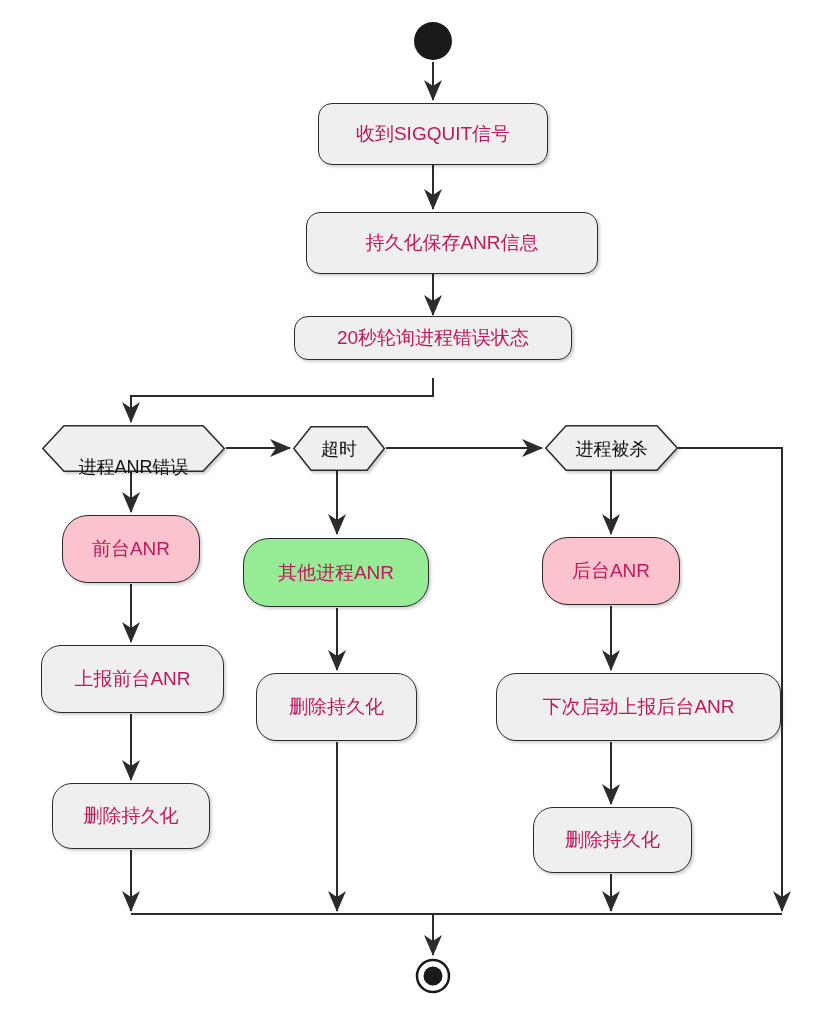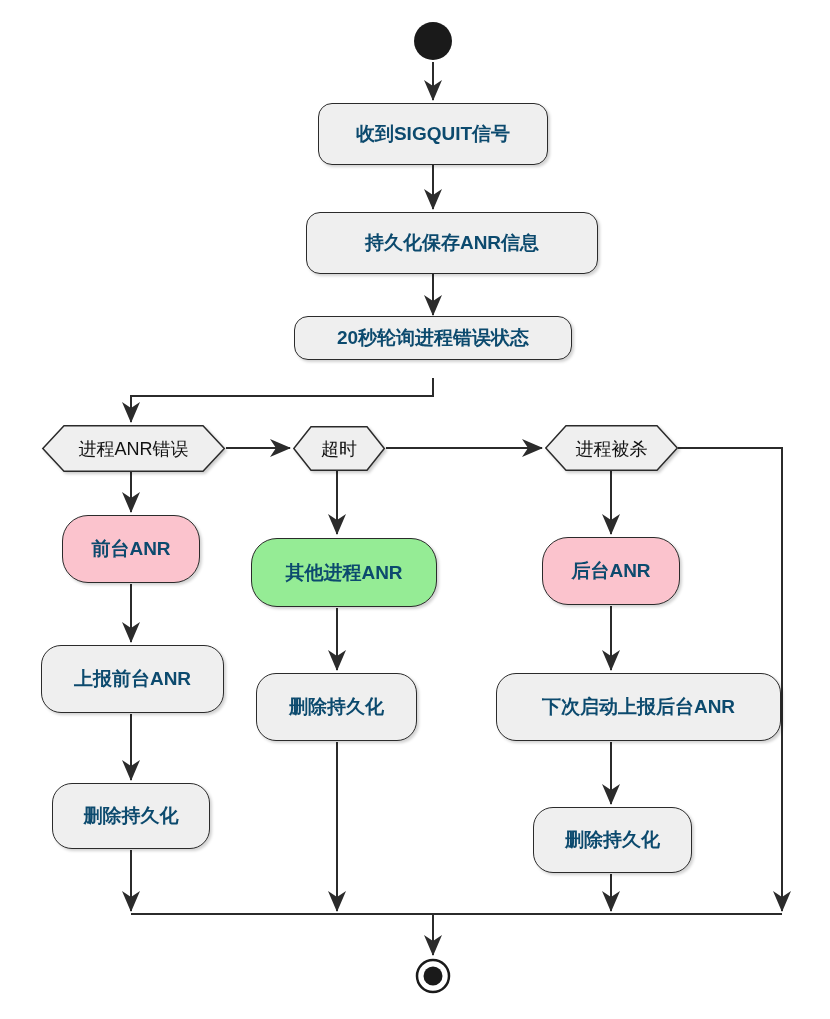--- a/index.html
+++ b/index.html
@@ -5,23 +5,22 @@
   html,body{margin:0;padding:0;background:#ffffff;}
   .canvas{
     position:relative;width:830px;height:1019px;background:#ffffff;overflow:hidden;
     font-family:"Liberation Sans","DejaVu Sans",sans-serif;
   }
   .edge-layer{position:absolute;left:0;top:0;width:830px;height:1019px;}
   .activity{
     position:absolute;box-sizing:border-box;
     background:#efefef;border:1.5px solid #2b2b2b;border-radius:14px;
     display:flex;align-items:center;justify-content:center;
-    font-size:19px;color:#0c4a6e;white-space:nowrap;
+    font-size:19px;color:#be185d;white-space:nowrap;
     box-shadow:2px 2px 3px rgba(0,0,0,0.18);
-    font-weight:bold;
   }
   .rounder{border-radius:26px;}
   .r20{border-radius:20px;}
   .hex-label{
     position:absolute;display:flex;align-items:center;justify-content:center;
     font-size:18px;color:#111;white-space:nowrap;
   }
 </style>
 </head>
 <body>
@@ -72,29 +71,29 @@
     <circle cx="433" cy="976" r="16" fill="#ffffff" stroke="#1a1a1a" stroke-width="2.5"></circle>
     <circle cx="433" cy="976" r="9.5" fill="#1a1a1a"></circle>
   </svg>
 
   <div class="activity" style="left:318px;top:103px;width:230px;height:62px;">收到SIGQUIT信号</div>
 
   <div class="activity" style="left:306px;top:212px;width:292px;height:62px;">持久化保存ANR信息</div>
 
   <div class="activity" style="left:294px;top:316px;width:278px;height:44px;">20秒轮询进程错误状态</div>
 
-  <div class="hex-label" style="left:42px;top:425px;width:183px;height:47px;">进程ANR错误</div>
+  <div class="hex-label" style="left:42px;top:443px;width:183px;height:47px;">进程ANR错误</div>
 
   <div class="hex-label" style="left:293px;top:426px;width:92px;height:45px;">超时</div>
 
   <div class="hex-label" style="left:545px;top:425px;width:133px;height:47px;">进程被杀</div>
 
   <div class="activity rounder" style="left: 62px; top: 515px; width: 138px; height: 68px; background: rgb(251, 195, 205);">前台ANR</div>
 
-  <div class="activity rounder" style="left: 243px; top: 538px; width: 186px; height: 69px; background: rgb(149, 236, 149); margin-left: 8px;">其他进程ANR</div>
+  <div class="activity rounder" style="left: 243px; top: 538px; width: 186px; height: 69px; background: rgb(149, 236, 149);">其他进程ANR</div>
 
   <div class="activity r20" style="left:41px;top:645px;width:183px;height:68px;">上报前台ANR</div>
 
   <div class="activity rounder" style="left: 542px; top: 537px; width: 138px; height: 68px; background: rgb(251, 195, 205);">后台ANR</div>
 
   <div class="activity r20" style="left:256px;top:673px;width:161px;height:68px;">删除持久化</div>
 
   <div class="activity r20" style="left:496px;top:673px;width:285px;height:68px;">下次启动上报后台ANR</div>
 
   <div class="activity r20" style="left:52px;top:783px;width:158px;height:66px;">删除持久化</div>

